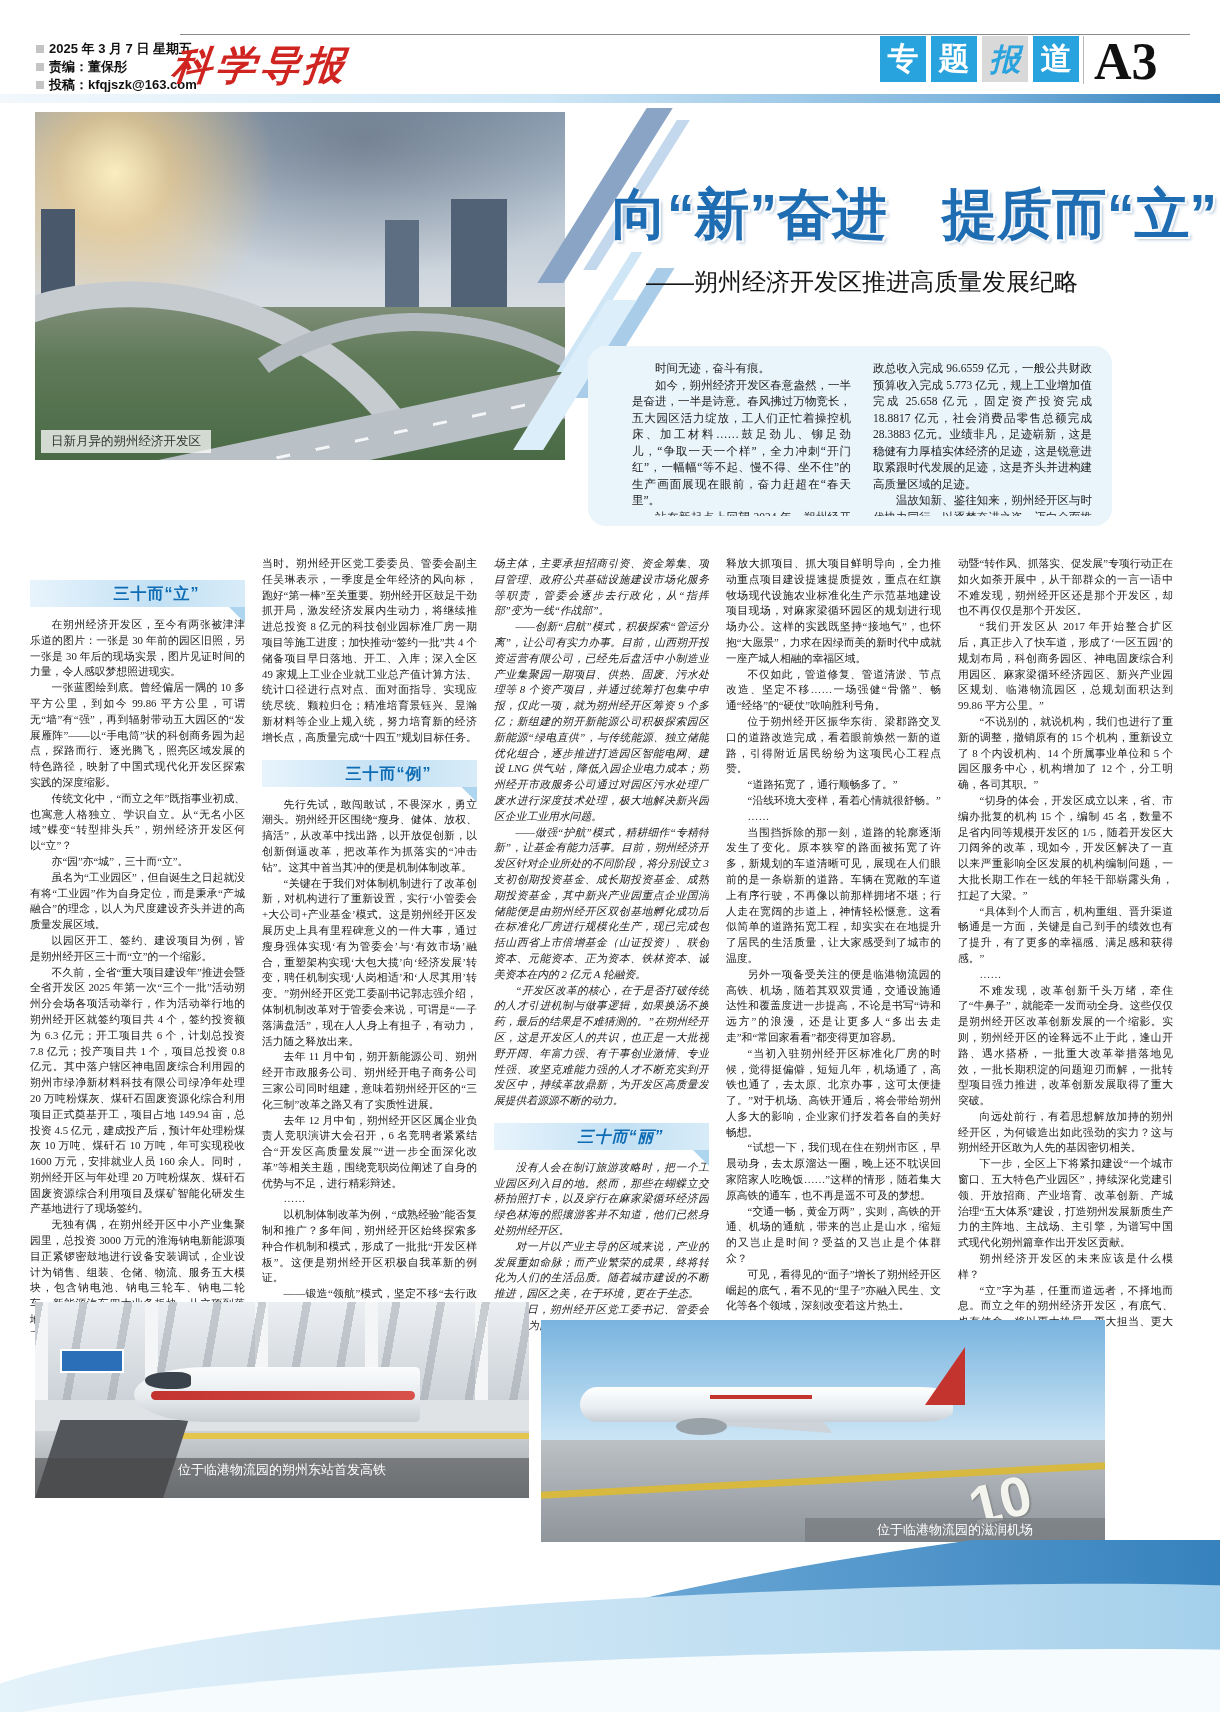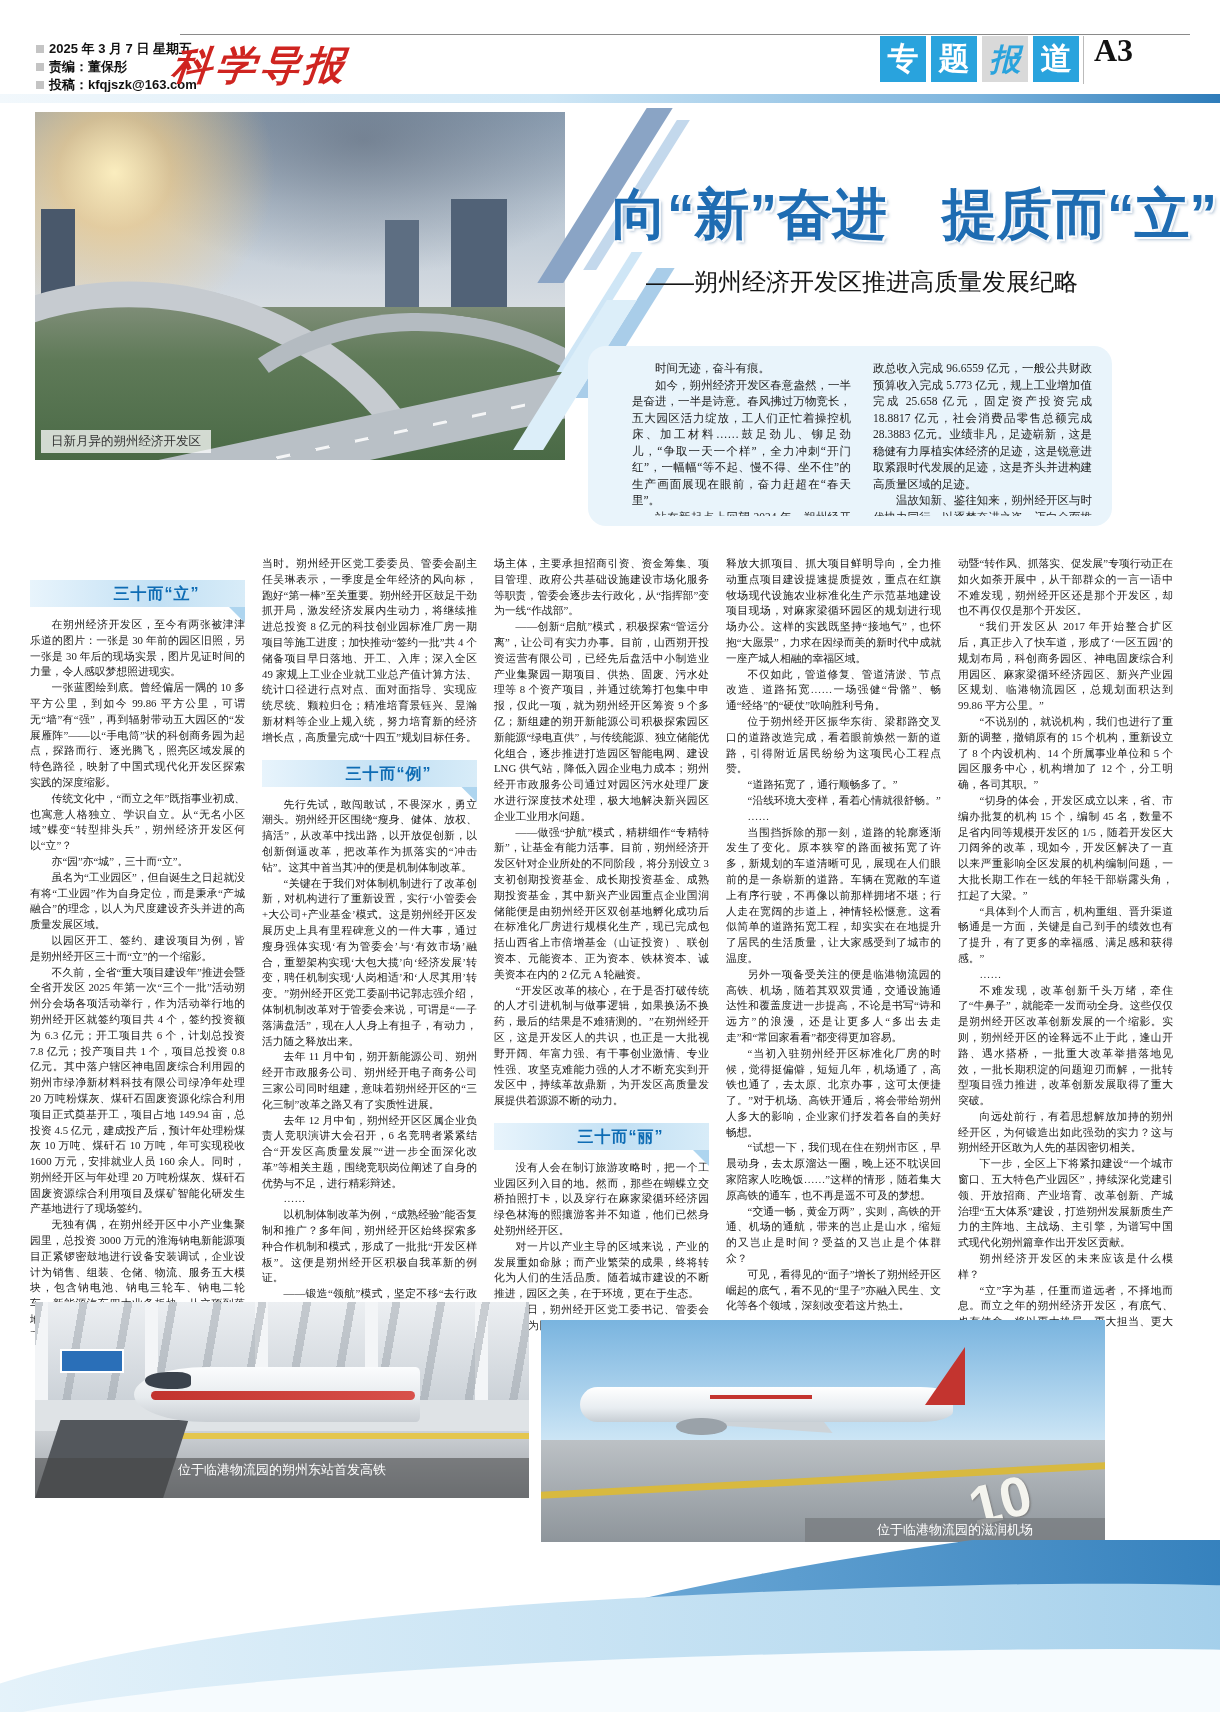--- a/index.html
+++ b/index.html
@@ -16,21 +16,21 @@
   .masthead{position:absolute;left:172px;top:38px;font-family:"DejaVu Serif",serif;
             font-style:italic;font-weight:bold;font-size:40px;color:#cf2420;letter-spacing:4px;
             transform:skewX(-6deg);}
   .tiles{position:absolute;left:880px;top:36px;display:flex;gap:5px;}
   .tile{width:46px;height:46px;background:#29a3dd;color:#fff;font-family:"Liberation Sans",sans-serif;
         font-weight:bold;font-size:31px;line-height:46px;text-align:center;}
   .tile.script{background:#d9d9d9;color:#29a3dd;font-family:"DejaVu Serif",serif;
         font-style:italic;transform:none;}
   .pagenum-div{position:absolute;left:1083px;top:36px;width:1px;height:48px;background:#bbb;}
   .pagenum{position:absolute;left:1094px;top:32px;font-family:"Liberation Serif",serif;
-           font-weight:bold;font-size:32px;color:#111;}
+           font-weight:bold;font-size:52px;color:#111;}
   .hdr-band{position:absolute;left:0;top:94px;width:1220px;height:9px;
             background:linear-gradient(90deg,#f2f8fc 0%,#cfe7f6 45%,#7cb4dd 80%,#2e7cba 100%);}
 
   
   .photo-main{position:absolute;left:35px;top:112px;width:530px;height:348px;overflow:hidden;background:#9fb0c2;}
   .pm-sky{position:absolute;inset:0;height:58%;
       background:
         radial-gradient(circle at 15% 30%, rgba(255,240,190,.95) 0%, rgba(250,205,125,.6) 12%, rgba(250,205,125,0) 34%),
         radial-gradient(ellipse at 62% 14%, rgba(85,96,112,.55) 0%, rgba(85,96,112,0) 55%),
         linear-gradient(180deg,#8fa2b6 0%,#b9c6d3 45%,#d9dee3 100%);}
@@ -67,21 +67,21 @@
       font-weight:normal;font-size:24px;color:#151515;}
 
   .intro-panel{position:absolute;left:588px;top:346px;width:524px;height:180px;border-radius:18px;
       background:#e9f4fb;display:flex;gap:22px;padding:14px 20px 10px 44px;box-sizing:border-box;}
   .intro-col{flex:1;font-size:11.5px;line-height:16.5px;color:#222;overflow:hidden;
       font-family:"Liberation Serif",serif;text-align:justify;}
 
   
   .col{position:absolute;top:556px;width:215px;height:776px;overflow:hidden;
        font-size:10.8px;line-height:15.8px;text-align:justify;}
-  .c0{left:30px;} .c1{left:262px;} .c2{left:494px;} .c3{left:726px;} .c4{left:958px;}
+  .c0{left:30px;} .c1{left:262px;} .c2{left:494px;font-style:italic;} .c3{left:726px;} .c4{left:958px;}
   .para{margin:0;text-indent:2em;}
   .para.ni{text-indent:0;}
   .sec-hdr{position:relative;margin:14px 0 10px;height:27px;line-height:27px;text-align:center;
       font-family:"Liberation Sans",sans-serif;font-weight:bold;font-size:16px;color:#0e6cb4;
       letter-spacing:1px;background:linear-gradient(90deg,#e8f4fc 0%,#c2e0f4 60%,#d8ecf8 100%);padding-left:38px;}
   .sec-hdr::after{content:"";position:absolute;right:0;top:27px;width:16px;height:16px;
       background:#aed5ef;clip-path:polygon(0 0,100% 0,100% 100%);}
   .c0 .sec-hdr:first-child{margin-top:24px;}
 
   
@@ -232,21 +232,21 @@
       <p class="para">——创新“启航”模式，积极探索“管运分离”，让公司有实力办事。目前，山西朔开投资运营有限公司，已经先后盘活中小制造业产业集聚园一期项目、供热、固废、污水处理等 8 个资产项目，并通过统筹打包集中申报，仅此一项，就为朔州经开区筹资 9 个多亿；新组建的朔开新能源公司积极探索园区新能源“绿电直供”，与传统能源、独立储能优化组合，逐步推进打造园区智能电网、建设 LNG 供气站，降低入园企业电力成本；朔州经开市政服务公司通过对园区污水处理厂废水进行深度技术处理，极大地解决新兴园区企业工业用水问题。</p>
       <p class="para">——做强“护航”模式，精耕细作“专精特新”，让基金有能力活事。目前，朔州经济开发区针对企业所处的不同阶段，将分别设立 3 支初创期投资基金、成长期投资基金、成熟期投资基金，其中新兴产业园重点企业国润储能便是由朔州经开区双创基地孵化成功后在标准化厂房进行规模化生产，现已完成包括山西省上市倍增基金（山证投资）、联创资本、元能资本、正为资本、铁林资本、诚美资本在内的 2 亿元 A 轮融资。</p>
       <p class="para">“开发区改革的核心，在于是否打破传统的人才引进机制与做事逻辑，如果换汤不换药，最后的结果是不难猜测的。”在朔州经开区，这是开发区人的共识，也正是一大批视野开阔、年富力强、有干事创业激情、专业性强、攻坚克难能力强的人才不断充实到开发区中，持续革故鼎新，为开发区高质量发展提供着源源不断的动力。</p>
       <div class="sec-hdr"><span>三十而“丽”</span></div>
       <p class="para">没有人会在制订旅游攻略时，把一个工业园区列入目的地。然而，那些在蝴蝶立交桥拍照打卡，以及穿行在麻家梁循环经济园绿色林海的熙攘游客并不知道，他们已然身处朔州经开区。</p>
       <p class="para">对一片以产业主导的区域来说，产业的发展重如命脉；而产业繁荣的成果，终将转化为人们的生活品质。随着城市建设的不断推进，园区之美，在于环境，更在于生态。</p>
       <p class="para">近日，朔州经开区党工委书记、管委会主任杨为国带队调研督导重大项目开工促建工作，</p>
     </div>
   <div class="col c3">
       <p class="para ni">释放大抓项目、抓大项目鲜明导向，全力推动重点项目建设提速提质提效，重点在红旗牧场现代设施农业标准化生产示范基地建设项目现场，对麻家梁循环园区的规划进行现场办公。这样的实践既坚持“接地气”，也怀抱“大愿景”，力求在因绿而美的新时代中成就一座产城人相融的幸福区域。</p>
-      <p class="para">不仅如此，管道修复、管道清淤、节点改造、道路拓宽……一场强健“骨骼”、畅通“经络”的“硬仗”吹响胜利号角。</p>
+      <p class="para">不仅如此，管道修复、管道清淤、节点改造、坚定不移……一场强健“骨骼”、畅通“经络”的“硬仗”吹响胜利号角。</p>
       <p class="para">位于朔州经开区振华东街、梁郡路交叉口的道路改造完成，看着眼前焕然一新的道路，引得附近居民纷纷为这项民心工程点赞。</p>
       <p class="para">“道路拓宽了，通行顺畅多了。”</p>
       <p class="para">“沿线环境大变样，看着心情就很舒畅。”</p>
       <p class="para">……</p>
       <p class="para">当围挡拆除的那一刻，道路的轮廓逐渐发生了变化。原本狭窄的路面被拓宽了许多，新规划的车道清晰可见，展现在人们眼前的是一条崭新的道路。车辆在宽敞的车道上有序行驶，不再像以前那样拥堵不堪；行人走在宽阔的步道上，神情轻松惬意。这看似简单的道路拓宽工程，却实实在在地提升了居民的生活质量，让大家感受到了城市的温度。</p>
       <p class="para">另外一项备受关注的便是临港物流园的高铁、机场，随着其双双贯通，交通设施通达性和覆盖度进一步提高，不论是书写“诗和远方”的浪漫，还是让更多人“多出去走走”和“常回家看看”都变得更加容易。</p>
       <p class="para">“当初入驻朔州经开区标准化厂房的时候，觉得挺偏僻，短短几年，机场通了，高铁也通了，去太原、北京办事，这可太便捷了。”对于机场、高铁开通后，将会带给朔州人多大的影响，企业家们抒发着各自的美好畅想。</p>
       <p class="para">“试想一下，我们现在住在朔州市区，早晨动身，去太原溜达一圈，晚上还不耽误回家陪家人吃晚饭……”这样的情形，随着集大原高铁的通车，也不再是遥不可及的梦想。</p>
       <p class="para">“交通一畅，黄金万两”，实则，高铁的开通、机场的通航，带来的岂止是山水，缩短的又岂止是时间？受益的又岂止是个体群众？</p>
       <p class="para">可见，看得见的“面子”增长了朔州经开区崛起的底气，看不见的“里子”亦融入民生、文化等各个领域，深刻改变着这片热土。</p>

